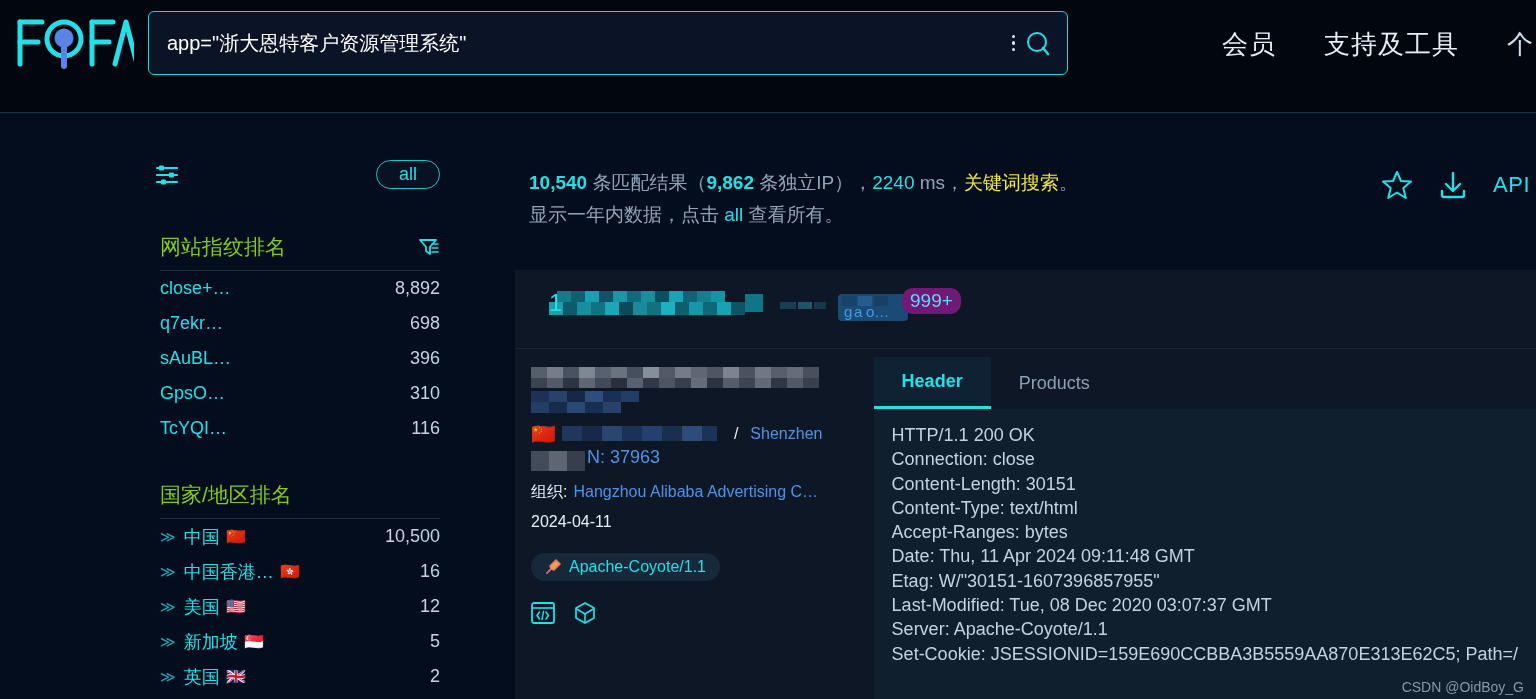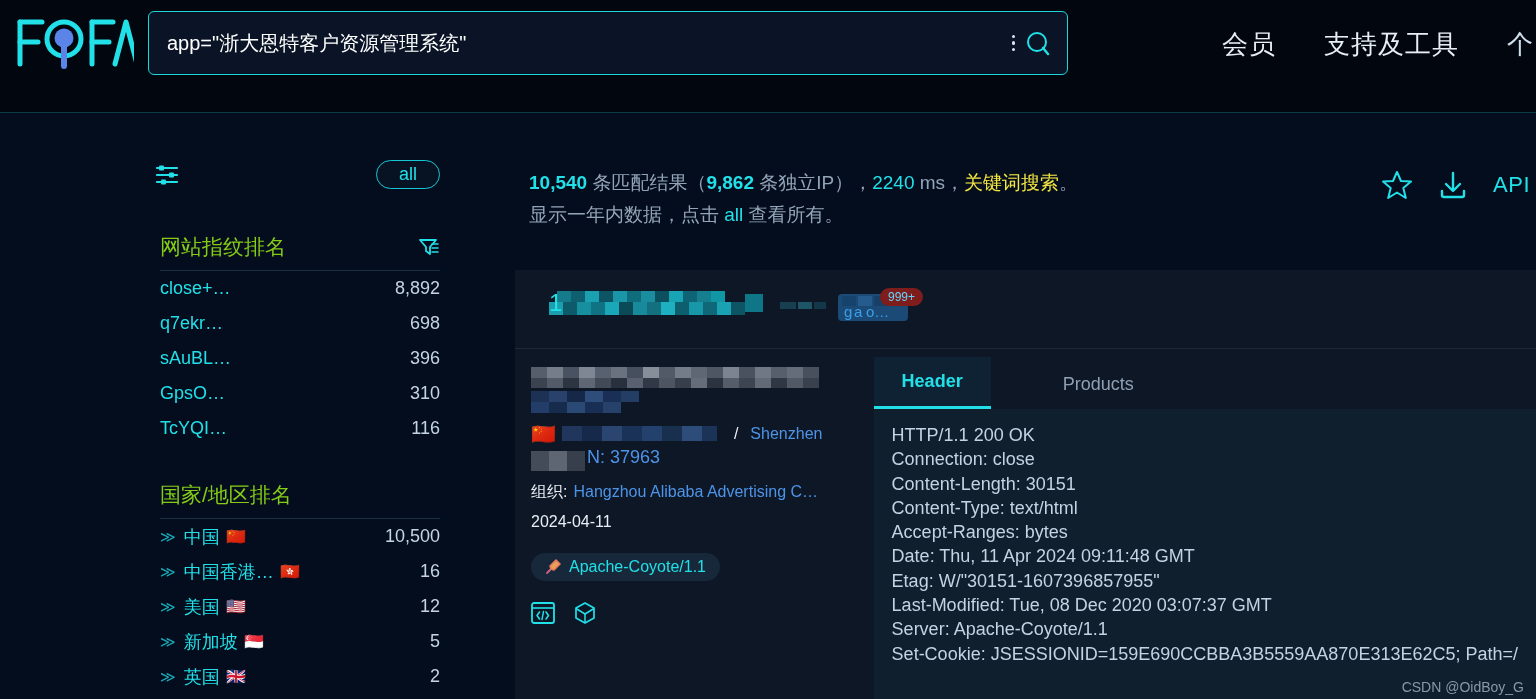--- a/index.html
+++ b/index.html
@@ -118,43 +118,43 @@
   .meta-date { color: #e8eef6; }
 
   .tag-pill {
     display: inline-flex; align-items: center; gap: 8px;
     background: #16283a; border-radius: 14px; padding: 5px 14px;
     color: #22e0e8; font-size: 16px; cursor: pointer;
   }
   .card-icons { display: flex; align-items: center; gap: 18px; margin-top: 20px; }
   .card-icons .ci { cursor: pointer; line-height: 0; }
 
-  .tabs { display: flex; align-items: flex-end; padding-left: 0px; gap: 44px; }
+  .tabs { display: flex; align-items: center; padding-left: 0px; }
   .tab {
     font-size: 18px; padding: 14px 28px; cursor: pointer; color: #8fa0b4;
   }
   .tab.active {
     color: #22e0e8; font-weight: bold; background: #0f2233;
     border-bottom: 3px solid #22e0e8;
   }
   .header-pane {
     background: #0f1f2e; padding: 14px 18px 0 18px;
     height: 322px; overflow: hidden;
   }
   .hdr-line {
     color: #c3d3e4; font-size: 18px; line-height: 24.3px;
     white-space: nowrap; font-family: "Liberation Sans", "DejaVu Sans", sans-serif;
   }
   .watermark {
     position: absolute; right: 12px; bottom: 4px;
     color: #8a97a6; font-size: 14px;
   }
   .badge-999 {
-    position: absolute; background: #7f1d1d; color: #5fd8ff;
-    border-radius: 11px; font-size: 12px; padding: 2px 8px;
+    position: absolute; background: #701a75; color: #5fd8ff;
+    border-radius: 11px; font-size: 19px; padding: 2px 8px; margin-left: 22px;
   }
 </style>
 </head>
 <body>
 
 <div id="app">
 
   <div class="header">
 
     <div class="logo">

